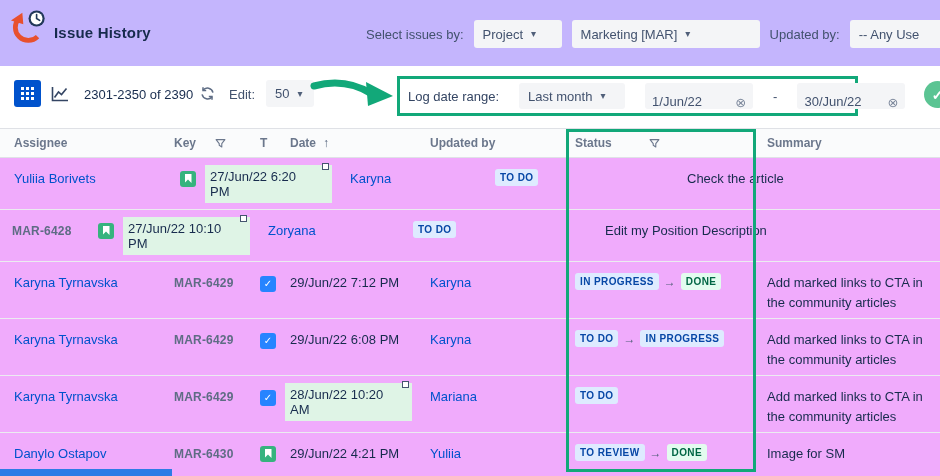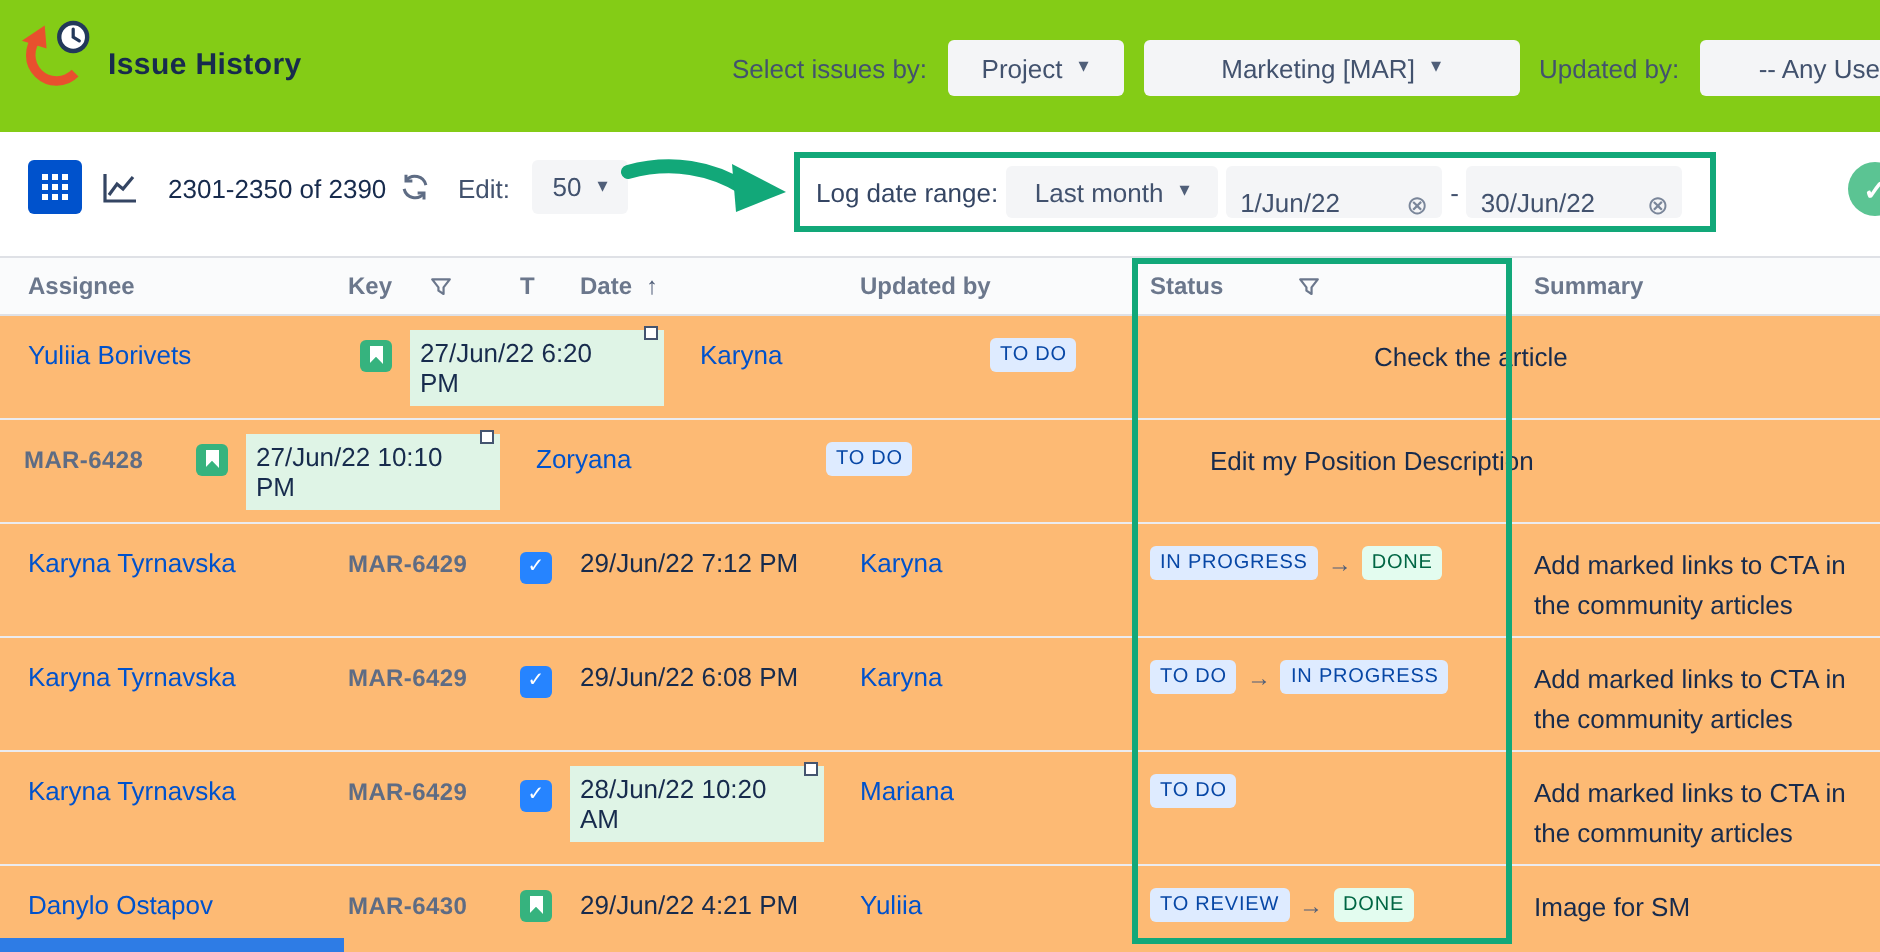--- a/index.html
+++ b/index.html
@@ -2,53 +2,53 @@
 <html><head>
 <meta charset="utf-8">
 <title>Issue History</title>
 <style>
   *{margin:0;padding:0;box-sizing:border-box}
   html,body{background:#fff}
   body{font-family:"Liberation Sans","DejaVu Sans",sans-serif;color:#172B4D}
   .screen{position:relative;width:940px;height:476px;overflow:hidden;background:#fff}
 
   
-  .app-header{position:absolute;left:0;top:0;right:0;height:66px;background:#84cc16}
+  .app-header{position:absolute;left:0;top:0;right:0;height:66px;background:#c4b5fd}
   .logo{position:absolute;left:10px;top:9px;width:38px;height:38px}
   .app-title{position:absolute;left:54px;top:24px;font-size:15px;font-weight:700;color:#172B4D;letter-spacing:.2px}
   .hdr-controls{position:absolute;left:366px;top:20px;display:flex;align-items:center;gap:10px;white-space:nowrap}
   .hdr-label{font-size:13px;color:#42526E}
-  .select{display:flex;align-items:center;justify-content:center;gap:8px;background:#F4F5F7;border-radius:3px;height:28px;padding:0 9px;font-size:13px;color:#42526E;cursor:pointer;flex:none}
+  .select{display:flex;align-items:center;justify-content:flex-start;gap:8px;background:#F4F5F7;border-radius:3px;height:28px;padding:0 9px;font-size:13px;color:#42526E;cursor:pointer;flex:none}
   .select .chev{font-size:10px;color:#505F79;line-height:1}
   .sel-mode{width:88px}
   .sel-project{width:188px}
   .sel-user{width:120px}
 
   
   .toolbar{position:absolute;left:0;top:74px;right:0;height:44px}
   .btn-grid{position:absolute;left:14px;top:6px;width:27px;height:27px;background:#0052CC;border:none;border-radius:3px;display:flex;align-items:center;justify-content:center;cursor:pointer}
   .btn-chart{position:absolute;left:46px;top:6px;width:28px;height:27px;background:transparent;border:none;display:flex;align-items:center;justify-content:center;cursor:pointer}
   .pagination{position:absolute;left:84px;top:13px;font-size:13px;font-weight:400;color:#172B4D}
   .refresh{position:absolute;left:200px;top:12px;cursor:pointer;line-height:0}
   .rows-label{position:absolute;left:229px;top:13px;font-size:13px;color:#42526E}
   .sel-rows{position:absolute;left:266px;top:6px;width:48px;height:27px}
   .anno-arrow{position:absolute;left:310px;top:2px;pointer-events:none}
-  .range-box{position:absolute;left:397px;top:2px;width:461px;height:40px;border:3px solid #12A879;display:flex;align-items:center;gap:4px;padding:0 8px;background:#fff}
+  .range-box{position:absolute;left:397px;top:2px;width:461px;height:40px;border:3px solid #12A879;display:flex;align-items:center;gap:20px;padding:0 8px;background:#fff}
   .range-label{font-size:13px;color:#344563;white-space:nowrap}
   .sel-preset{width:106px;height:26px}
   .datefield{display:flex;align-items:flex-end;justify-content:space-between;background:#F4F5F7;border-radius:3px;height:26px;padding:0 7px;font-size:13px;color:#42526E;width:108px;flex:none;cursor:text}
   .clear{color:#7A869A;font-size:13px;cursor:pointer;line-height:1}
   .dash{color:#42526E;font-size:13px}
   .apply{position:absolute;left:924px;top:7px;width:27px;height:27px;border-radius:50%;border:none;background:#5BC493;color:#fff;font-size:14px;font-weight:700;display:flex;align-items:center;justify-content:center;cursor:pointer}
 
   
   .grid-table{position:absolute;left:0;top:128px;right:0}
   .thead{display:flex;height:30px;background:#FAFBFC;border-top:1px solid #DFE1E6;border-bottom:1px solid #DFE1E6;align-items:center;color:#6B778C;font-size:12px;font-weight:600}
   .thead .cell{padding-top:0;padding-bottom:0;display:flex;align-items:center;gap:7px;cursor:pointer}
-  .trow{display:flex;min-height:49px;border-bottom:1px solid #EBECF0;align-items:flex-start;background:#fdba74}
+  .trow{display:flex;min-height:49px;border-bottom:1px solid #EBECF0;align-items:flex-start;background:#f0abfc}
   .cell{padding:11px 8px 6px 14px}
   .c-assignee{width:162px}
   .c-key{width:80px;padding-left:12px}
   .c-type{width:38px;padding-left:18px}
   .c-date{width:140px;padding-left:10px}
   .c-upd{width:145px;padding-left:10px}
   .c-status{width:192px;padding-left:10px;display:flex;align-items:center;gap:5px}
   .c-summary{flex:1;padding-left:10px}
   .funnel-key{margin-left:12px}
   .funnel-status{margin-left:30px}
@@ -59,21 +59,21 @@
   .date-text{font-size:13px;color:#172B4D;position:relative;display:inline-block}
   .date-text[data-highlight="true"]{background:#DFF4E6;padding:4px 14px 4px 5px;margin:-4px 0 0 -5px}
   .date-text[data-highlight="true"]::after{content:"";position:absolute;top:-2px;right:3px;width:5px;height:5px;border:1px solid #44546F;background:#fff}
 
   .type-icon{display:inline-flex;width:16px;height:16px;border-radius:3px;align-items:center;justify-content:center}
   .type-icon[data-type="story"]{background:#36B37E}
   .type-icon[data-type="story"]::before{content:"";width:7px;height:9px;background:#fff;clip-path:polygon(0 0,100% 0,100% 100%,50% 60%,0 100%)}
   .type-icon[data-type="task"]{background:#2684FF}
   .type-icon[data-type="task"]::before{content:"✓";color:#fff;font-size:10px;font-weight:700;line-height:1}
 
-  .chip{display:inline-block;font-size:10px;font-weight:400;padding:3px 5px;border-radius:3px;letter-spacing:.4px;background:#DEEBFF;color:#0747A6;white-space:nowrap}
+  .chip{display:inline-block;font-size:10px;font-weight:700;padding:3px 5px;border-radius:3px;letter-spacing:.4px;background:#DEEBFF;color:#0747A6;white-space:nowrap}
   .chip[data-kind="done"]{background:#E3FCEF;color:#006644}
   .tarrow{color:#505F79;font-size:12px;line-height:1}
 
   .summary-text{font-size:13px;color:#172B4D;line-height:1.5;display:inline-block}
 
   
   .status-anno{position:absolute;left:566px;top:129px;width:190px;height:343px;border:3px solid #12A879;pointer-events:none;z-index:6}
   .hscroll{position:absolute;left:0;bottom:0;width:172px;height:7px;background:#2E7CE5;cursor:pointer;z-index:7}
 </style>
 </head>

